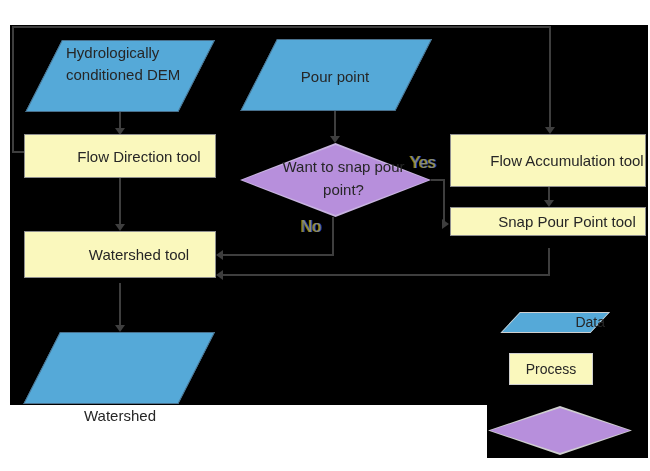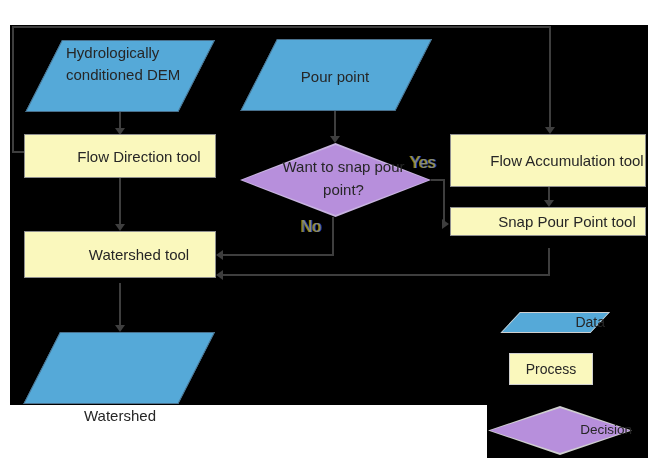--- a/index.html
+++ b/index.html
@@ -153,15 +153,14 @@
   <div class="shape legend-para" style="left:520px;top:312px;width:90px;height:21px;"></div>
   <div class="legend-lbl" style="left:505px;top:314px;width:100px;">Data</div>
 
   <div class="shape legend-proc" style="left:509px;top:353px;width:84px;height:32px;">
     <span>Process</span>
   </div>
 
   <div class="shape legend-dia-outer" style="left:488px;top:406px;width:144px;height:49px;">
     <div class="dia-inner"></div>
   </div>
-  <div class="legend-lbl" style="left:488px;top:422px;width:144px;font-size:13.5px;">Decision</div>
 
 </div>
 
 </body></html>

